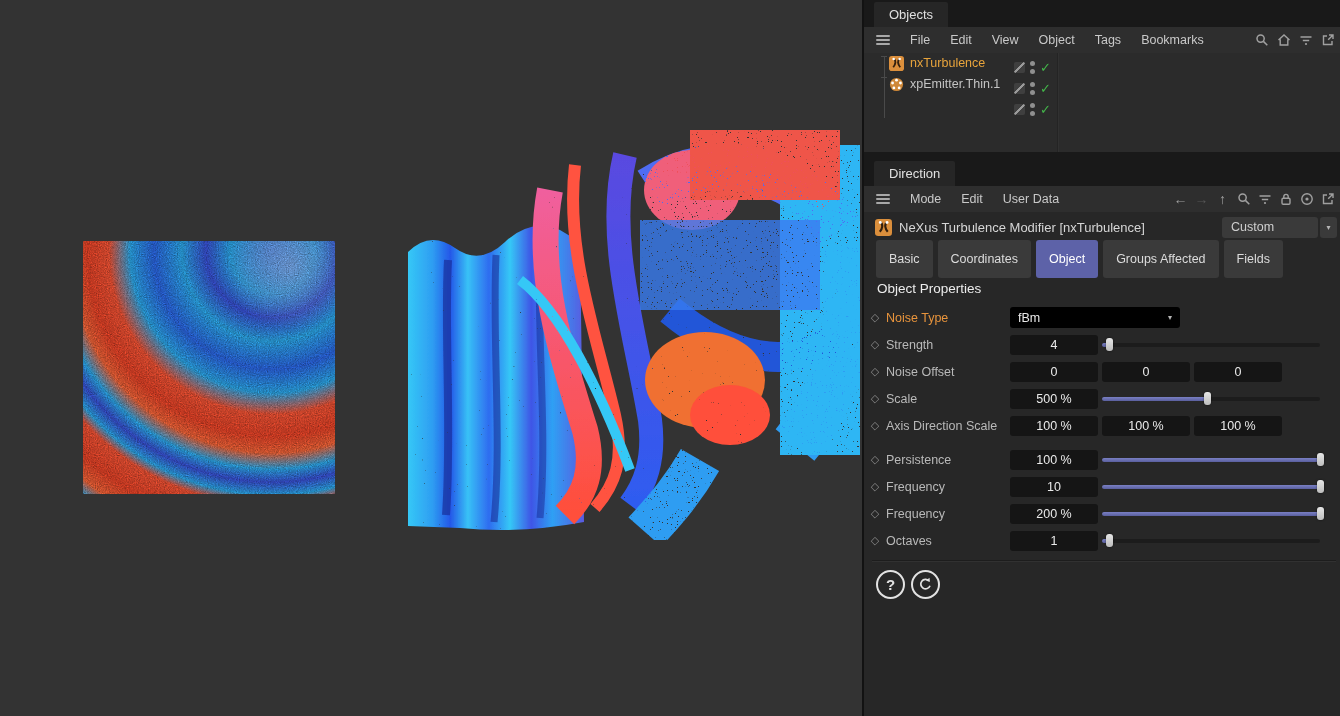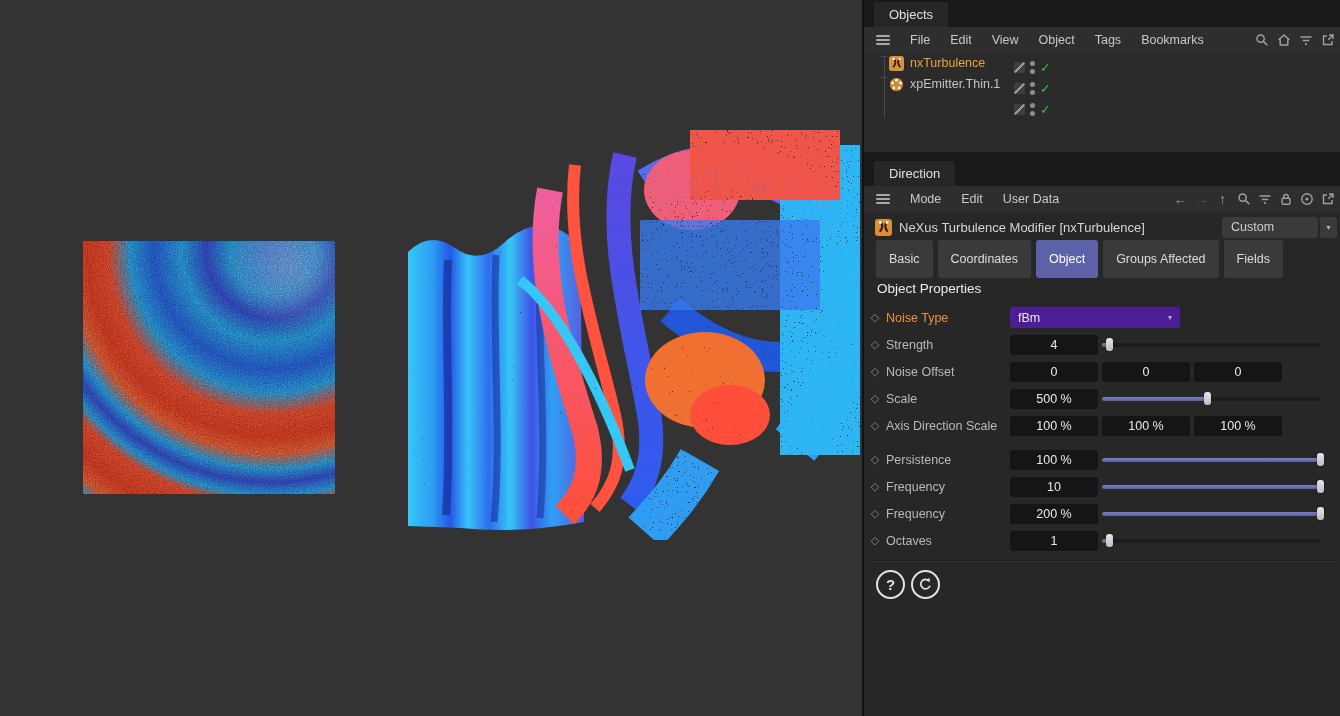--- a/index.html
+++ b/index.html
@@ -66,21 +66,21 @@
   .chip{height:22px;display:flex;align-items:center;padding:8px 13px;background:#3a3a3a;border-radius:3px;color:#dcdcdc;}
   .chip.active{background:#5d62a8;color:#fff;}
   .section-title{position:absolute;left:13px;top:281px;color:#ececec;font-size:13.5px;}
 
   .props{position:absolute;left:0;top:304px;width:478px;}
   .prow{display:flex;align-items:center;height:27px;}
   .prow.gap{margin-top:7px;}
   .diamond{width:22px;text-align:center;color:#8b8b8b;font-size:11px;flex:0 0 auto;}
   .plabel{width:124px;color:#b9b9b9;flex:0 0 auto;white-space:nowrap;}
   .plabel.hl{color:#e8943c;}
-  .dropdown{width:170px;height:21px;background:#4c1d95;border-radius:3px;display:flex;align-items:center;
+  .dropdown{width:170px;height:21px;background:#000000;border-radius:3px;display:flex;align-items:center;
     padding:0 8px;box-sizing:border-box;color:#e9e9e9;}
   .dropdown .dd-caret{margin-left:auto;color:#b5b5b5;font-size:8px;}
   .field{width:88px;height:20px;background:#151515;border-radius:3px;margin-right:4px;
     display:flex;align-items:center;justify-content:center;color:#eaeaea;flex:0 0 auto;}
   .sliderzone{width:218px;height:20px;display:flex;align-items:center;flex:0 0 auto;}
   .slider{position:relative;width:100%;height:4px;border-radius:2px;background:#1c1c1c;}
   .fill{position:relative;height:4px;border-radius:2px;
     background:linear-gradient(180deg,#7a80c4,#5a5f9e);}
   .knob{position:absolute;right:-4px;top:-5px;width:7px;height:13px;border-radius:3px;
     background:linear-gradient(180deg,#e6e6e6,#bdbdbd);box-shadow:0 0 2px rgba(0,0,0,.6);}

